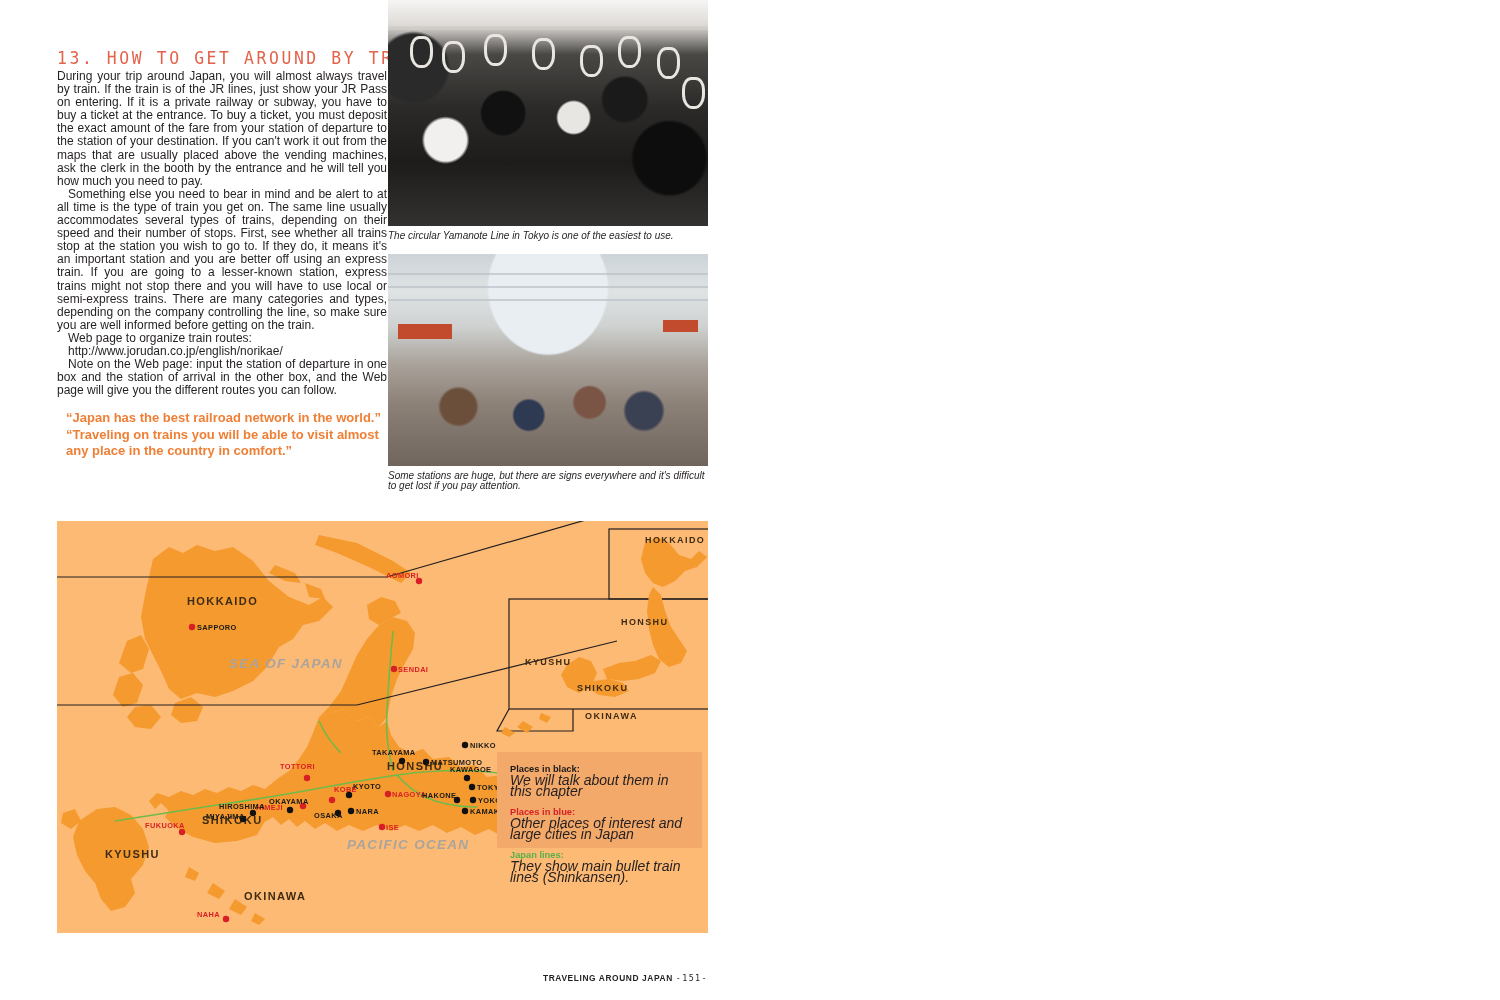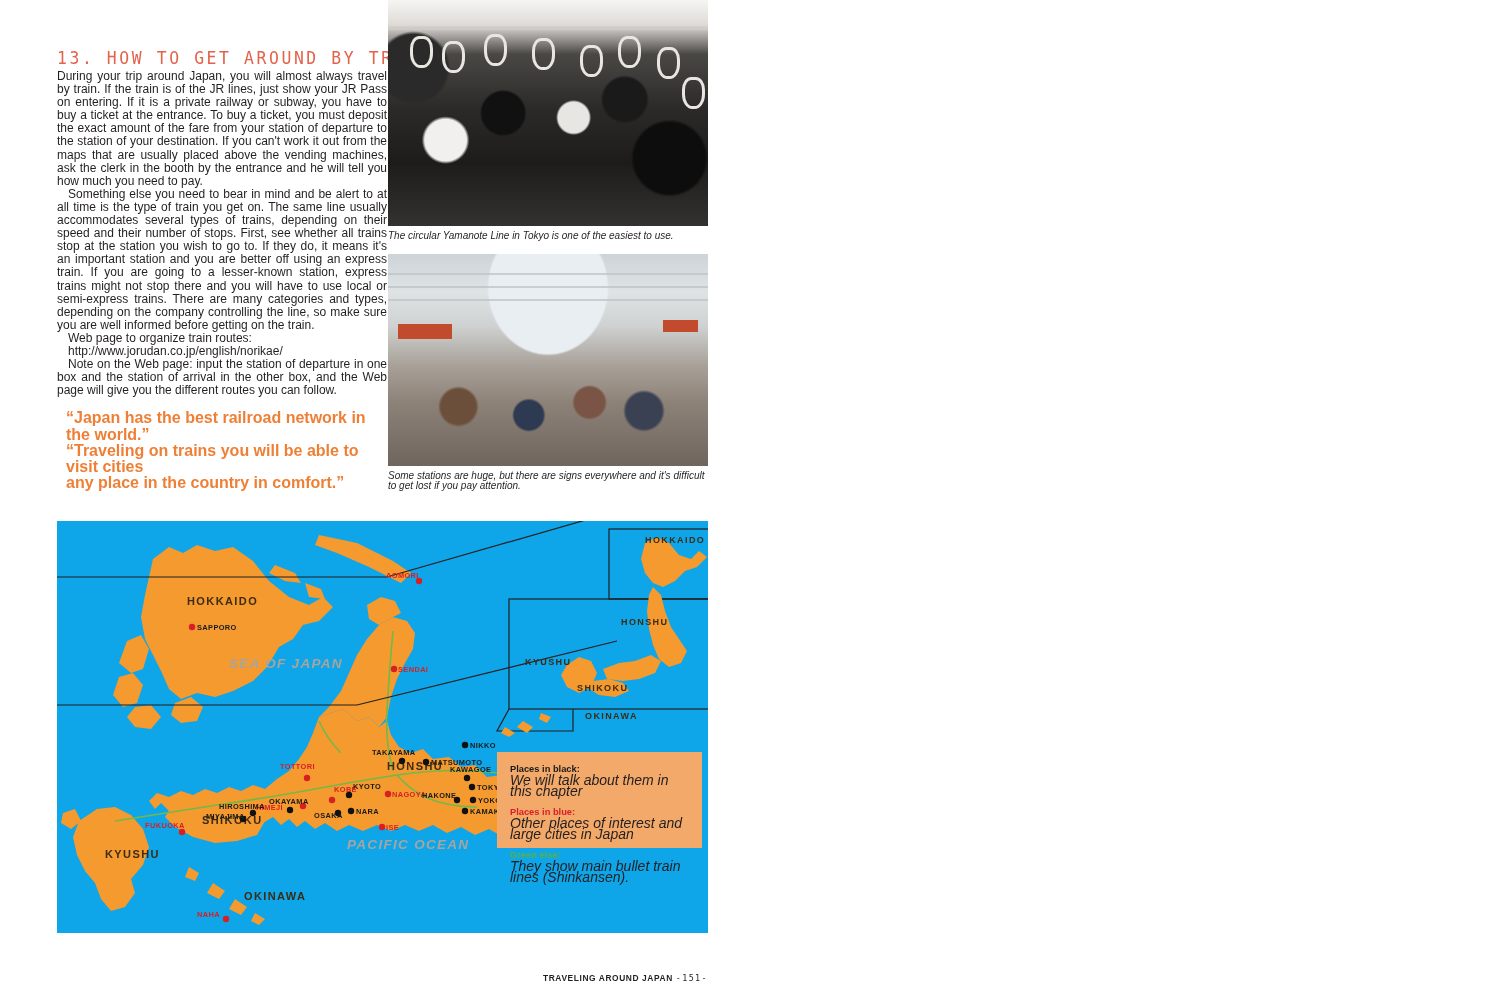--- a/index.html
+++ b/index.html
@@ -24,21 +24,21 @@
 
   
   #left-col{position:absolute;left:57px;top:48px;width:330px;}
   .chapter-head{
     font-family:"DejaVu Sans Mono", monospace;
     font-size:16.4px;letter-spacing:2.6px;color:#e2624a;
     font-weight:400;margin:0 0 3px 0;white-space:nowrap;
     transform:scaleY(1.05);transform-origin:left top;
   }
   .pullquote{
-    color:#ef7f35;font-weight:bold;font-size:16px;line-height:16.2px;
+    color:#ef7f35;font-weight:bold;font-size:13px;line-height:16.2px;
     margin-top:13px;padding-left:9px;
   }
   .pullquote div{margin:0;}
 
   .photo{position:absolute;overflow:hidden;}
   .caption{
     position:absolute;font-style:italic;font-size:10px;line-height:10px;
     color:#231f20;font-family:"Liberation Sans", sans-serif;
   }
 
@@ -68,21 +68,21 @@
   }
   #photo-station .sign{position:absolute;background:#c24b2e;}
   #photo-station .ceil{position:absolute;left:0;right:0;height:2px;background:#b9c2c7;opacity:.7;}
 
   #cap-train{left:388px;top:231px;width:320px;}
   #cap-station{left:388px;top:471px;width:320px;}
 
   
   #map{
     position:absolute;left:57px;top:521px;width:651px;height:412px;
-    background:#0ea5e9;overflow:hidden;
+    background:#fdba74;overflow:hidden;
   }
   #map svg{display:block;}
   .map-region-label{
     font-size:11px;font-weight:bold;fill:#3d2b14;letter-spacing:1.4px;
     font-family:"Liberation Sans", sans-serif;
   }
   .map-ocean-label{
     font-size:13.5px;font-weight:bold;font-style:italic;fill:#a9a49d;
     letter-spacing:1.3px;font-family:"Liberation Sans", sans-serif;
   }
@@ -120,21 +120,21 @@
     <div class="body-text">
       <p>During your trip around Japan, you will almost always travel by train. If the train is of the JR lines, just show your JR Pass on entering. If it is a private railway or subway, you have to buy a ticket at the entrance. To buy a ticket, you must deposit the exact amount of the fare from your station of departure to the station of your destination. If you can't work it out from the maps that are usually placed above the vending machines, ask the clerk in the booth by the entrance and he will tell you how much you need to pay.</p>
       <p class="indent">Something else you need to bear in mind and be alert to at all time is the type of train you get on. The same line usually accommodates several types of trains, depending on their speed and their number of stops. First, see whether all trains stop at the station you wish to go to. If they do, it means it's an important station and you are better off using an express train. If you are going to a lesser-known station, express trains might not stop there and you will have to use local or semi-express trains. There are many categories and types, depending on the company controlling the line, so make sure you are well informed before getting on the train.</p>
       <p class="indent">Web page to organize train routes:</p>
       <p style="padding-left:11px">http://www.jorudan.co.jp/english/norikae/</p>
       <p class="indent">Note on the Web page: input the station of departure in one box and the station of arrival in the other box, and the Web page will give you the different routes you can follow.</p>
     </div>
 
     <div class="pullquote">
       <div>“Japan has the best railroad network in the world.”</div>
-      <div>“Traveling on trains you will be able to visit cities</div>
+      <div>“Traveling on trains you will be able to visit almost</div>
       <div>any place in the country in comfort.”</div>
     </div>
   </div>
 
   <div class="photo" id="photo-train">
     <div class="bar" style="top:12%"></div>
     <div class="strap" style="left:7%;top:16%"></div>
     <div class="strap" style="left:17%;top:18%"></div>
     <div class="strap" style="left:30%;top:15%"></div>
     <div class="strap" style="left:45%;top:17%"></div>
@@ -282,21 +282,21 @@
     <div id="map-legend">
       <div class="legend-block">
         <div class="legend-title lt-black">Places in black:</div>
         <div class="legend-desc">We will talk about them in this chapter</div>
       </div>
       <div class="legend-block">
         <div class="legend-title lt-blue">Places in blue:</div>
         <div class="legend-desc">Other places of interest and large cities in Japan</div>
       </div>
       <div class="legend-block">
-        <div class="legend-title lt-green">Green else:</div>
+        <div class="legend-title lt-green">Japan lines:</div>
         <div class="legend-desc">They show main bullet train lines (Shinkansen).</div>
       </div>
     </div>
   </div>
 
   <div class="footer" id="footer-left">
     <span>TRAVELING AROUND JAPAN</span>
     <span class="folio">-151-</span>
   </div>
 </div>

